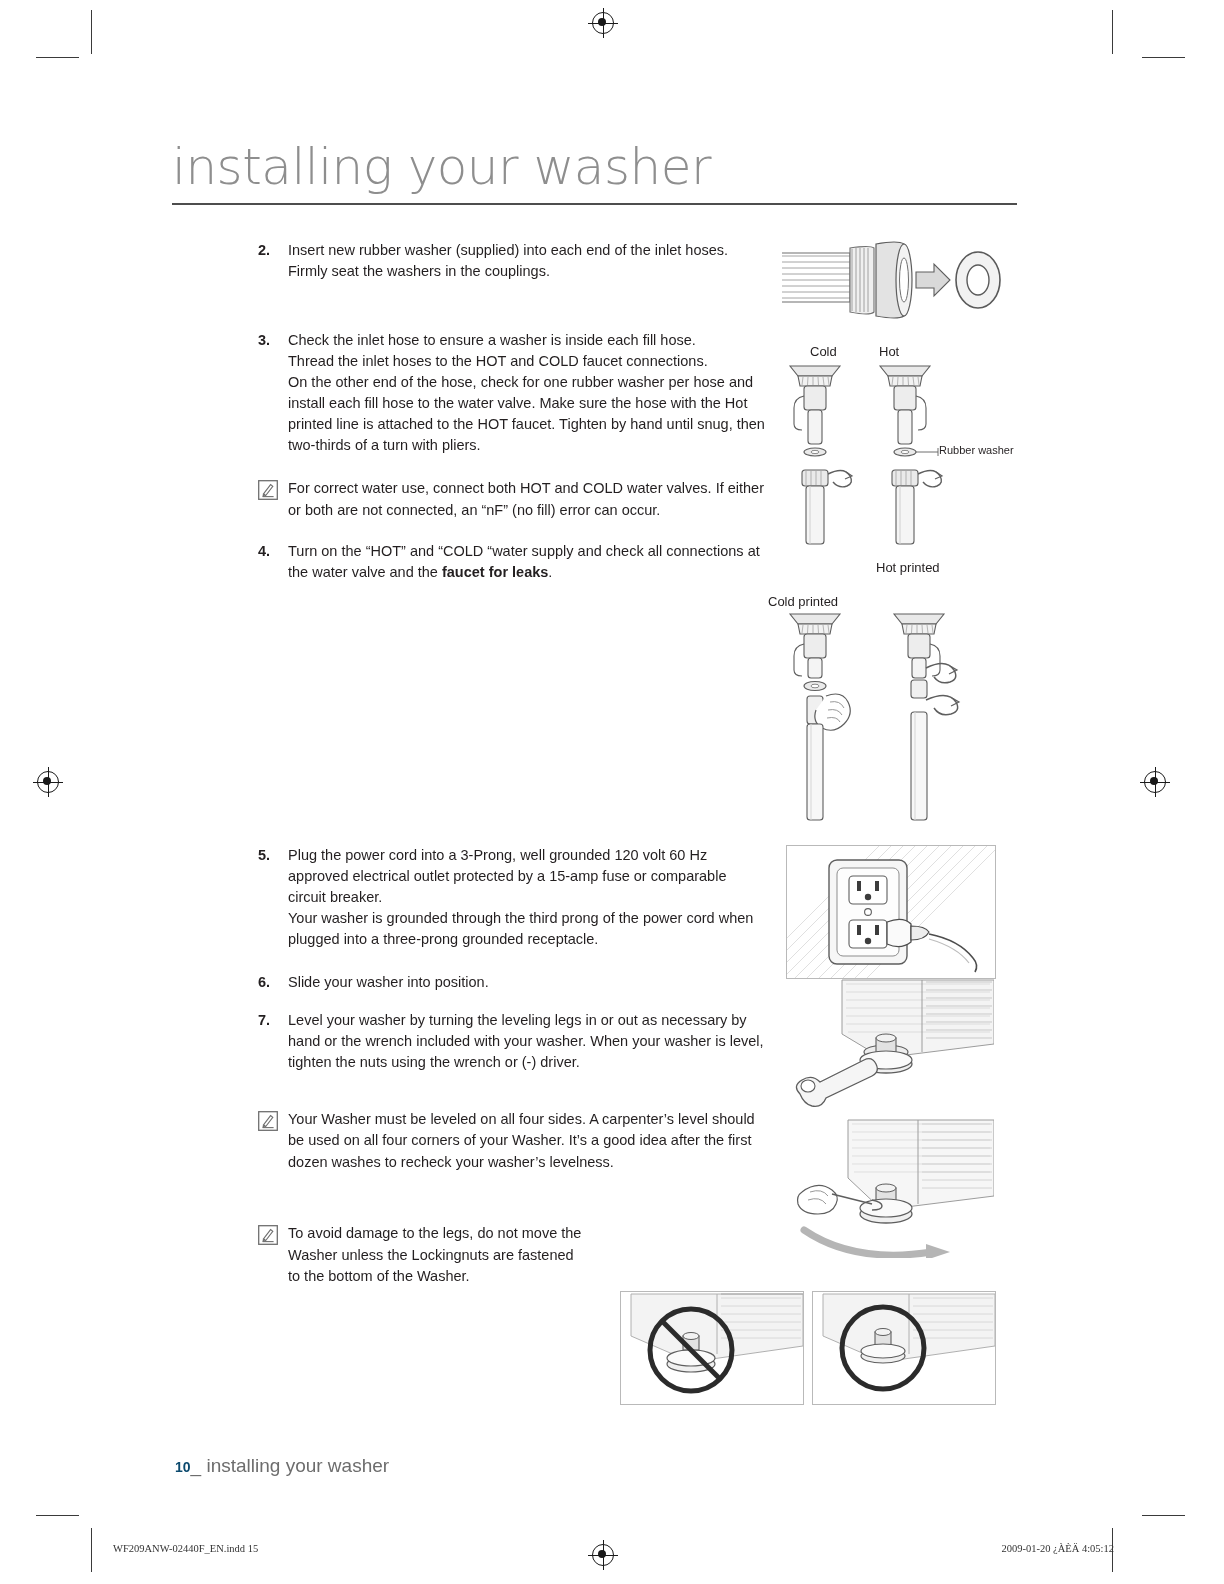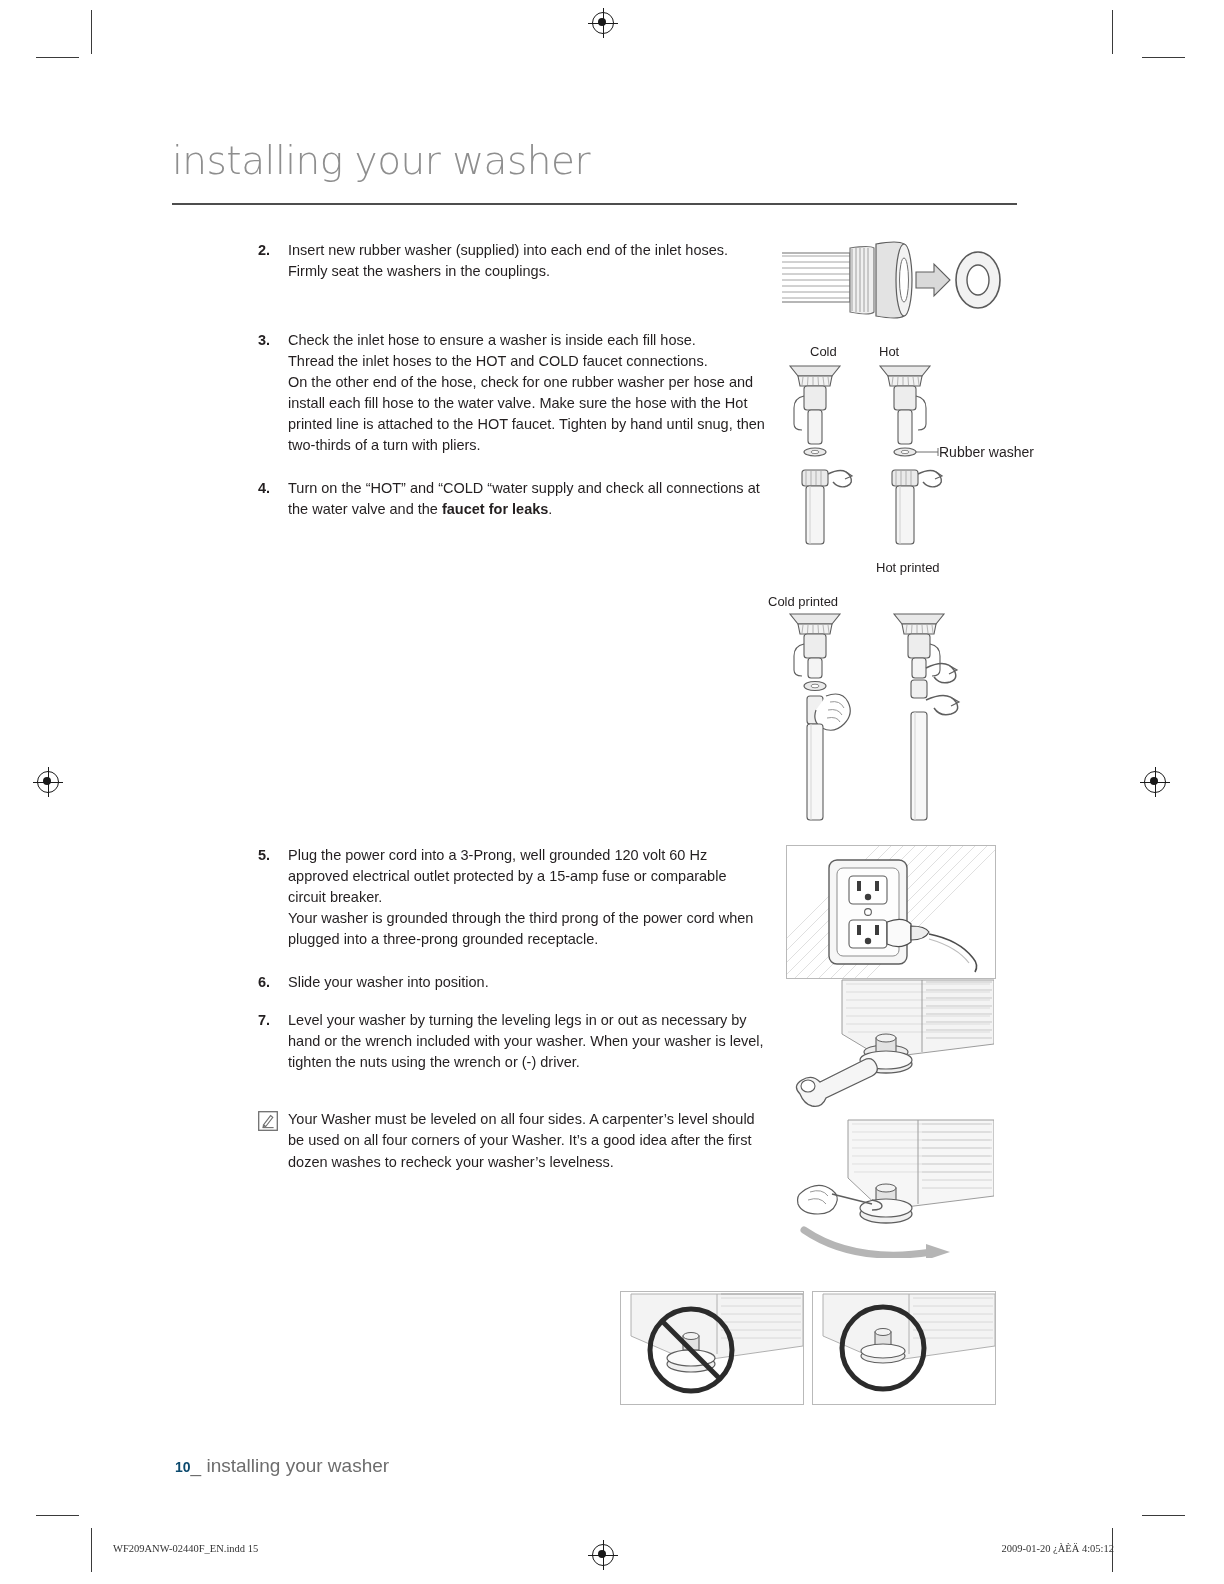--- a/index.html
+++ b/index.html
@@ -49,21 +49,21 @@
     top: 14.5px; left: 0; height: 1.5px; width: 30px;
     background: #1a1a1a;
   }
 
   
   .page-title {
     position: absolute;
     left: 172px;
     top: 138px;
     width: 845px;
-    font-size: 39px;
+    font-size: 50px;
     letter-spacing: -0.5px;
     color: #8e8e8e;
     font-weight: 300;
     font-family: "DejaVu Sans", sans-serif;
     white-space: nowrap;
   }
   .title-rule {
     position: absolute;
     left: 172px;
     top: 203px;
@@ -115,21 +115,21 @@
     line-height: 21.5px;
   }
 
   
   .fig { position: absolute; }
   .fig-label {
     position: absolute;
     font-size: 13px;
     color: #231f20;
   }
-  .fig-label.small { font-size: 14px; }
+  .fig-label.small { font-size: 11px; }
 
   .framed {
     position: absolute;
     border: 1px solid #b9b9b9;
     background: #fff;
     overflow: hidden;
   }
 
   
   .footer-page {
@@ -209,20 +209,31 @@
     <div class="step-body">Insert new rubber washer (supplied) into each end of the inlet hoses. Firmly seat the washers in the couplings.</div>
   </div>
 
   <div class="step" style="margin-top:48px;">
     <div class="step-num">3.</div>
     <div class="step-body" style="white-space:pre-line;">Check the inlet hose to ensure a washer is inside each fill hose.
 Thread the inlet hoses to the HOT and COLD faucet connections.
 On the other end of the hose, check for one rubber washer per hose and install each fill hose to the water valve. Make sure the hose with the Hot printed line is attached to the HOT faucet. Tighten by hand until snug, then two-thirds of a turn with pliers.</div>
   </div>
 
+  <div class="note" style="margin-top:8px;">
+    <div class="note-icon">
+      <svg width="20" height="20" viewBox="0 0 20 20">
+        <rect x="0.7" y="0.7" width="18.6" height="18.6" fill="none" stroke="#6f6f6f" stroke-width="1.3"></rect>
+        <path d="M5.5 13.8 L12.6 4.6 L14.8 6.3 L7.7 15.5 Z" fill="none" stroke="#6f6f6f" stroke-width="1.1"></path>
+        <path d="M5.5 13.8 L5.1 16 L7.7 15.5" fill="none" stroke="#6f6f6f" stroke-width="1.1"></path>
+        <path d="M4.6 16.6 L15.6 16.6" stroke="#6f6f6f" stroke-width="1.1"></path>
+      </svg>
+    </div>
+    <div class="note-body">For correct water use, connect both HOT and COLD water valves. If either or both are not connected, an “nF” (no fill) error can occur.</div>
+  </div>
 
   <div class="step">
     <div class="step-num">4.</div>
     <div class="step-body"><span>Turn on the “HOT” and “COLD “water supply and check all connections at the water valve and the </span><b>faucet for leaks</b><span>.</span></div>
   </div>
 
 </div>
 
 <div class="steps" style="top:845px;">
 
@@ -247,20 +258,31 @@
       <svg width="20" height="20" viewBox="0 0 20 20">
         <rect x="0.7" y="0.7" width="18.6" height="18.6" fill="none" stroke="#6f6f6f" stroke-width="1.3"></rect>
         <path d="M5.5 13.8 L12.6 4.6 L14.8 6.3 L7.7 15.5 Z" fill="none" stroke="#6f6f6f" stroke-width="1.1"></path>
         <path d="M5.5 13.8 L5.1 16 L7.7 15.5" fill="none" stroke="#6f6f6f" stroke-width="1.1"></path>
         <path d="M4.6 16.6 L15.6 16.6" stroke="#6f6f6f" stroke-width="1.1"></path>
       </svg>
     </div>
     <div class="note-body">Your Washer must be leveled on all four sides. A carpenter’s level should be used on all four corners of your Washer. It’s a good idea after the first dozen washes to recheck your washer’s levelness.</div>
   </div>
 
+  <div class="note" style="margin-top:50px; width:330px;">
+    <div class="note-icon">
+      <svg width="20" height="20" viewBox="0 0 20 20">
+        <rect x="0.7" y="0.7" width="18.6" height="18.6" fill="none" stroke="#6f6f6f" stroke-width="1.3"></rect>
+        <path d="M5.5 13.8 L12.6 4.6 L14.8 6.3 L7.7 15.5 Z" fill="none" stroke="#6f6f6f" stroke-width="1.1"></path>
+        <path d="M5.5 13.8 L5.1 16 L7.7 15.5" fill="none" stroke="#6f6f6f" stroke-width="1.1"></path>
+        <path d="M4.6 16.6 L15.6 16.6" stroke="#6f6f6f" stroke-width="1.1"></path>
+      </svg>
+    </div>
+    <div class="note-body" style="width:262px;">To avoid damage to the legs, do not move the Washer unless the Lockingnuts are fastened to the bottom of the Washer.</div>
+  </div>
 
 </div>
 
 <div class="fig" style="left:780px; top:240px; width:230px; height:85px;">
   <svg width="230" height="85" viewBox="0 0 230 85">
 
     <g stroke="#9a9a9a" stroke-width="0.9" fill="none">
       <path d="M2 16 L70 16"></path>
         <path d="M2 22 L70 22"></path>
         <path d="M2 28 L70 28"></path>

